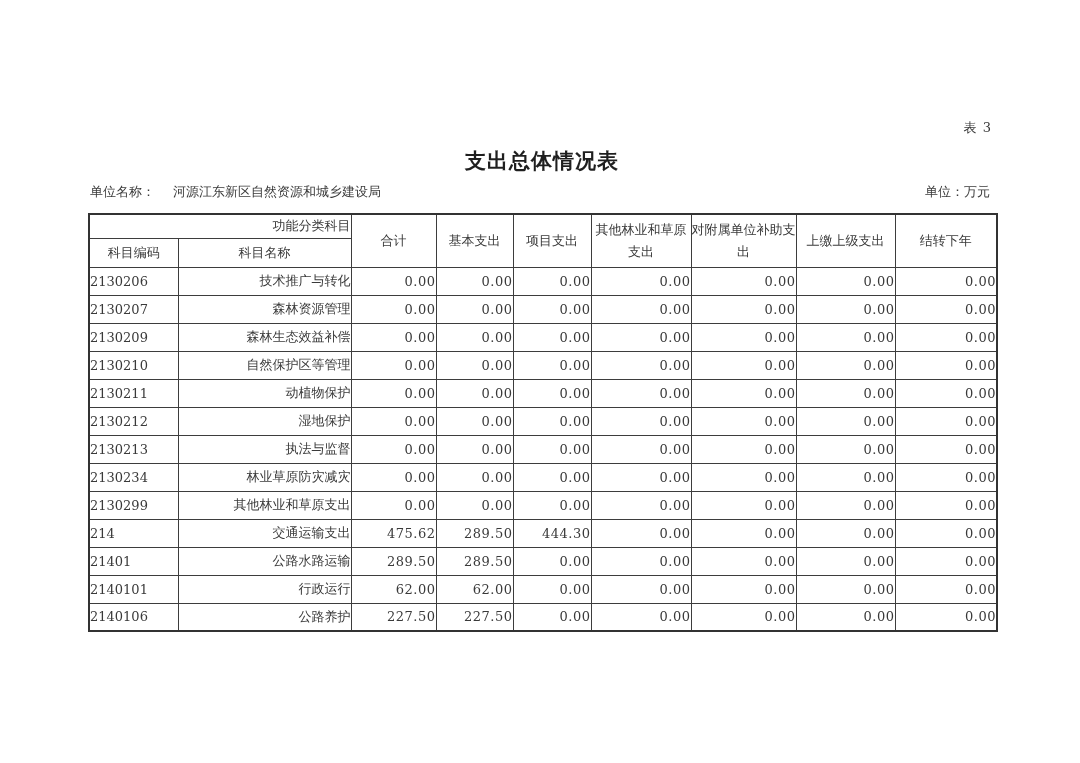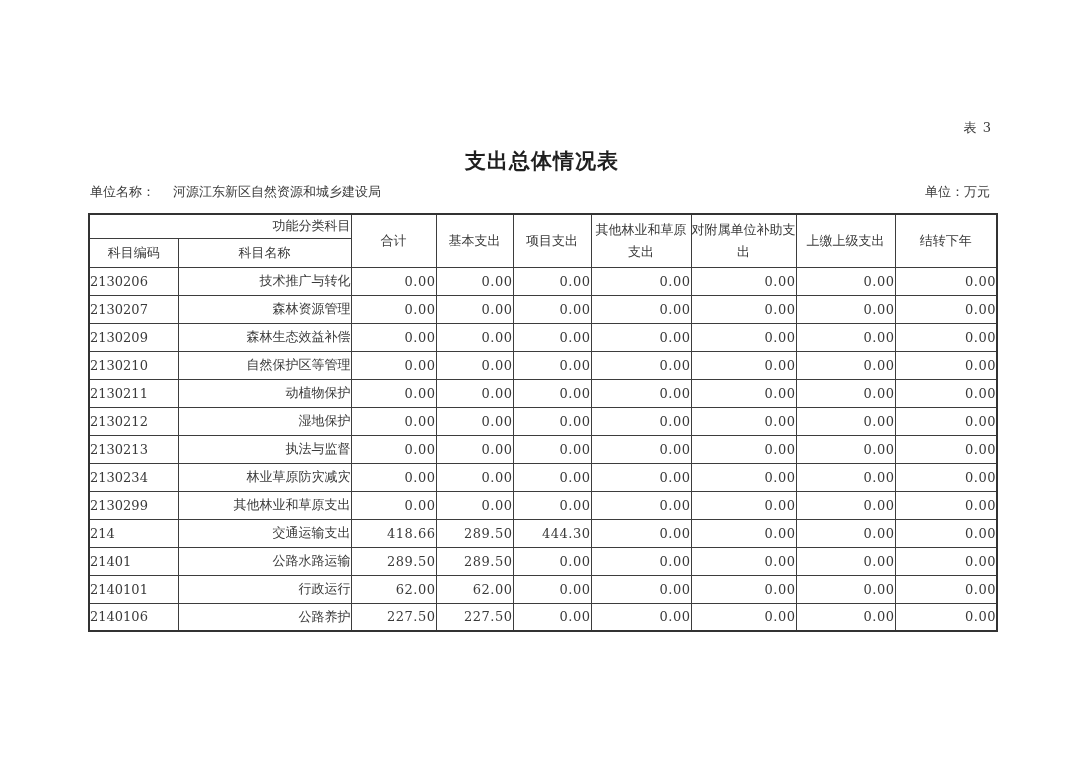--- a/index.html
+++ b/index.html
@@ -247,21 +247,21 @@
           <td class="value-cell">0.00</td>
           <td class="value-cell">0.00</td>
           <td class="value-cell">0.00</td>
           <td class="value-cell">0.00</td>
           <td class="value-cell">0.00</td>
           <td class="value-cell">0.00</td>
         </tr>
         <tr>
           <td class="code-cell">214</td>
           <td class="name-cell">交通运输支出</td>
-          <td class="value-cell">418.66</td>
+          <td class="value-cell">475.62</td>
           <td class="value-cell">289.50</td>
           <td class="value-cell">444.30</td>
           <td class="value-cell">0.00</td>
           <td class="value-cell">0.00</td>
           <td class="value-cell">0.00</td>
           <td class="value-cell">0.00</td>
         </tr>
         <tr>
           <td class="code-cell">21401</td>
           <td class="name-cell">公路水路运输</td>

